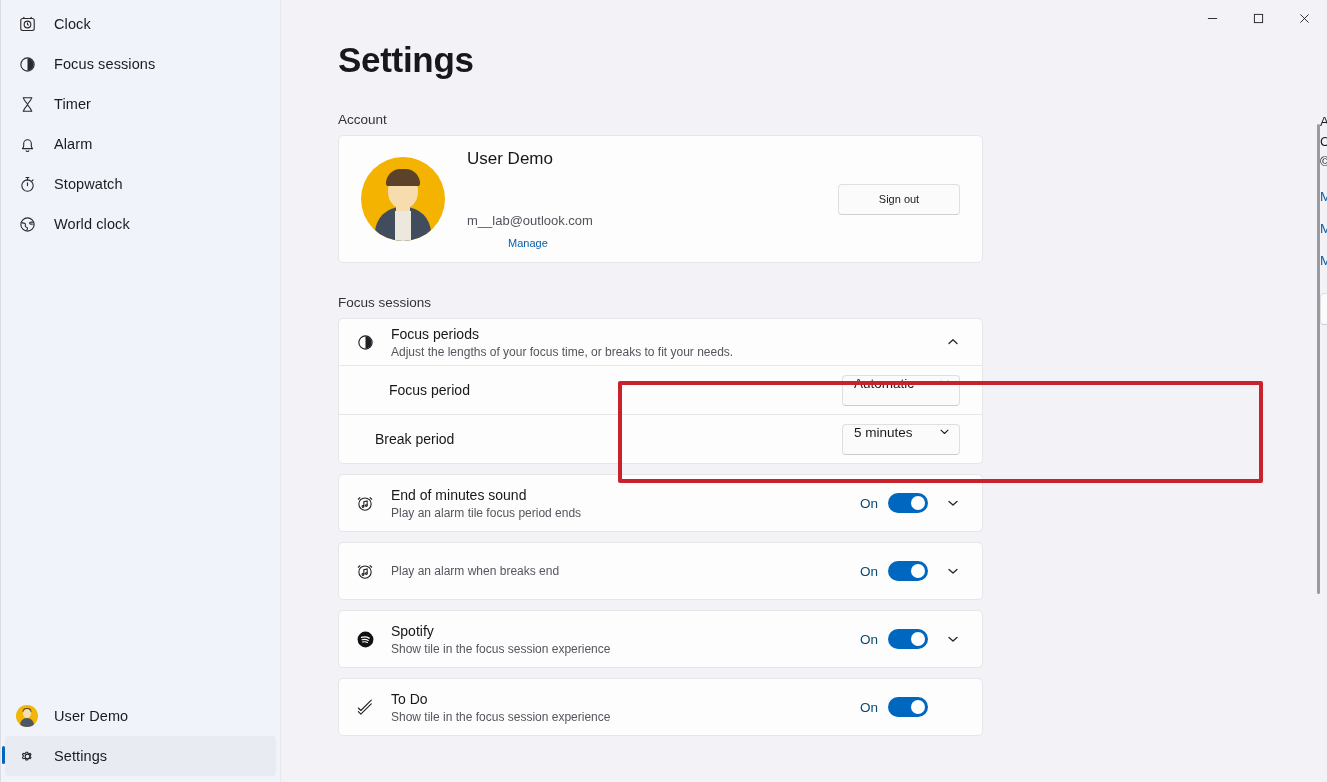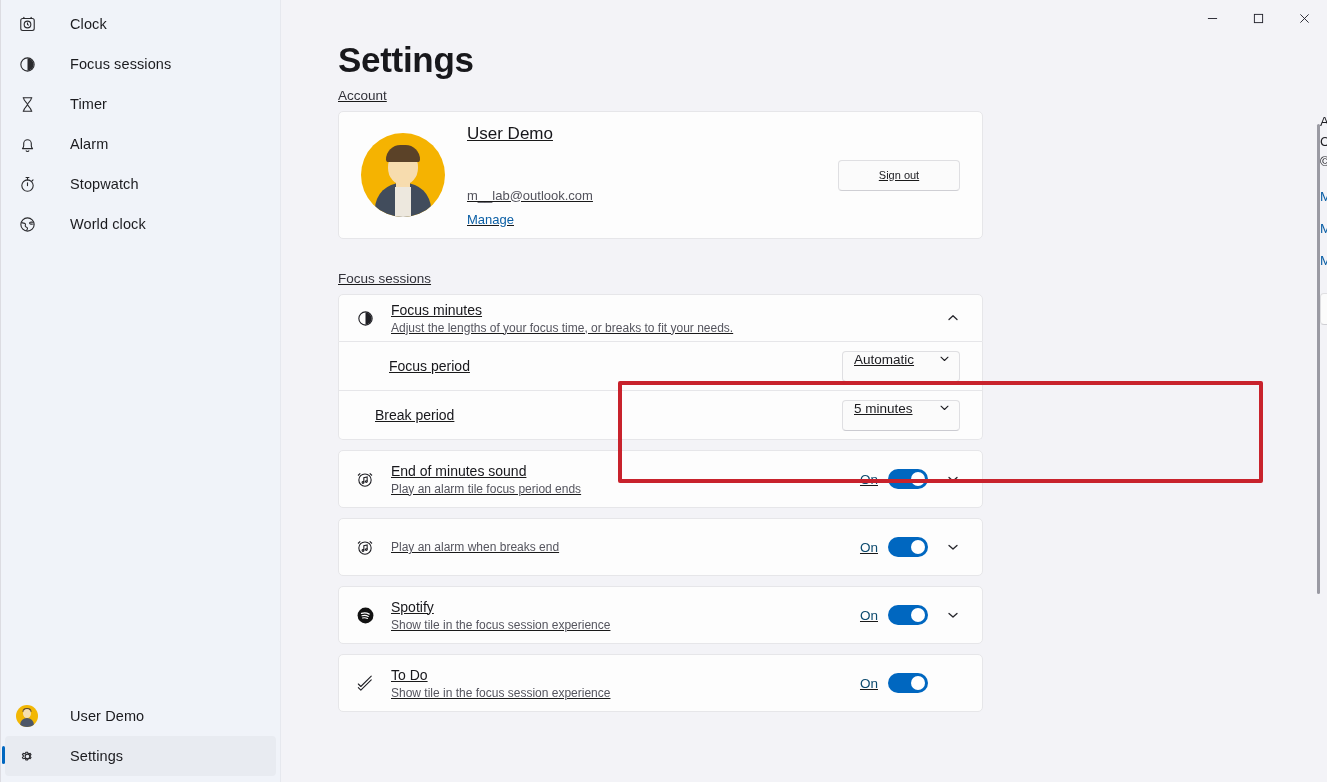--- a/index.html
+++ b/index.html
@@ -66,21 +66,21 @@
   .nav-icon {
     width: 22px;
     height: 22px;
     flex: 0 0 22px;
     display: flex;
     align-items: center;
     justify-content: center;
     color: #2a2a2e;
   }
   .nav-label {
-    margin-left: 32px;
+    margin-left: 16px;
     font-size: 14.5px;
     color: #1b1b1f;
     letter-spacing: .1px;
   }
 
   #sidebar-bottom {
     position: absolute;
     left: 0;
     bottom: 6px;
     width: 281px;
@@ -149,23 +149,22 @@
     top: 40px;
     font-size: 35px;
     font-weight: bold;
     letter-spacing: -0.3px;
     color: #18181c;
   }
 
   
   #content {
     position: absolute;
-    left: 0; top: 88px;
+    left: 0; top: 112px;
     width: 1046px;
-    text-decoration: underline;
   }
 
   .section-label {
     font-size: 13.5px;
     color: #32323a;
     margin-left: 57px;
     margin-bottom: 8px;
   }
 
   .card {
@@ -228,21 +227,21 @@
     position: absolute;
     left: 50%; bottom: 0;
     transform: translateX(-50%);
     width: 16px; height: 30px;
     background: #EDE8DE;
   }
 
   .account-text { margin-left: 22px; flex: 1; }
   .account-name { font-size: 17px; color: #16161a; margin-bottom: 4px; }
   .account-email { font-size: 13px; color: #52525b; margin-bottom: 9px; margin-top: 44px; }
-  .account-manage { font-size: 13px; color: #0B5FA5; cursor: pointer; }
+  .account-manage { font-size: 11px; color: #0B5FA5; cursor: pointer; margin-left: 41px; }
 
   .btn {
     background: #FBFBFB;
     border: 1px solid #DFDFE2;
     border-bottom-color: #CFCFD4;
     border-radius: 4px;
     font-family: "Liberation Sans", sans-serif;
     font-size: 11px;
     color: #1b1b1f;
     cursor: pointer;
@@ -538,21 +537,21 @@
 
       <div id="focus-group">
         <div id="focus-head">
           <span class="row-icon">
             <svg width="19" height="19" viewBox="0 0 24 24" fill="none" stroke="currentColor" stroke-width="1.4">
               <circle cx="12" cy="12" r="8.4"></circle>
               <path d="M12 4.2a7.8 7.8 0 0 1 0 15.6z" fill="currentColor" stroke="none"></path>
             </svg>
           </span>
           <span class="row-texts">
-            <span class="row-title" style="display:block">Focus minutes</span>
+            <span class="row-title" style="display:block">Focus periods</span>
             <span class="row-sub" style="display:block">Adjust the lengths of your focus time, or breaks to fit your needs.</span>
           </span>
           <span class="chev-btn">
             <svg width="12" height="12" viewBox="0 0 12 12" fill="none" stroke="currentColor" stroke-width="1.3" stroke-linecap="round" stroke-linejoin="round">
                 <path d="M2 7.5L6 3.8l4 3.7"></path>
               </svg>
           </span>
         </div>
 
         <div class="sub-row">

